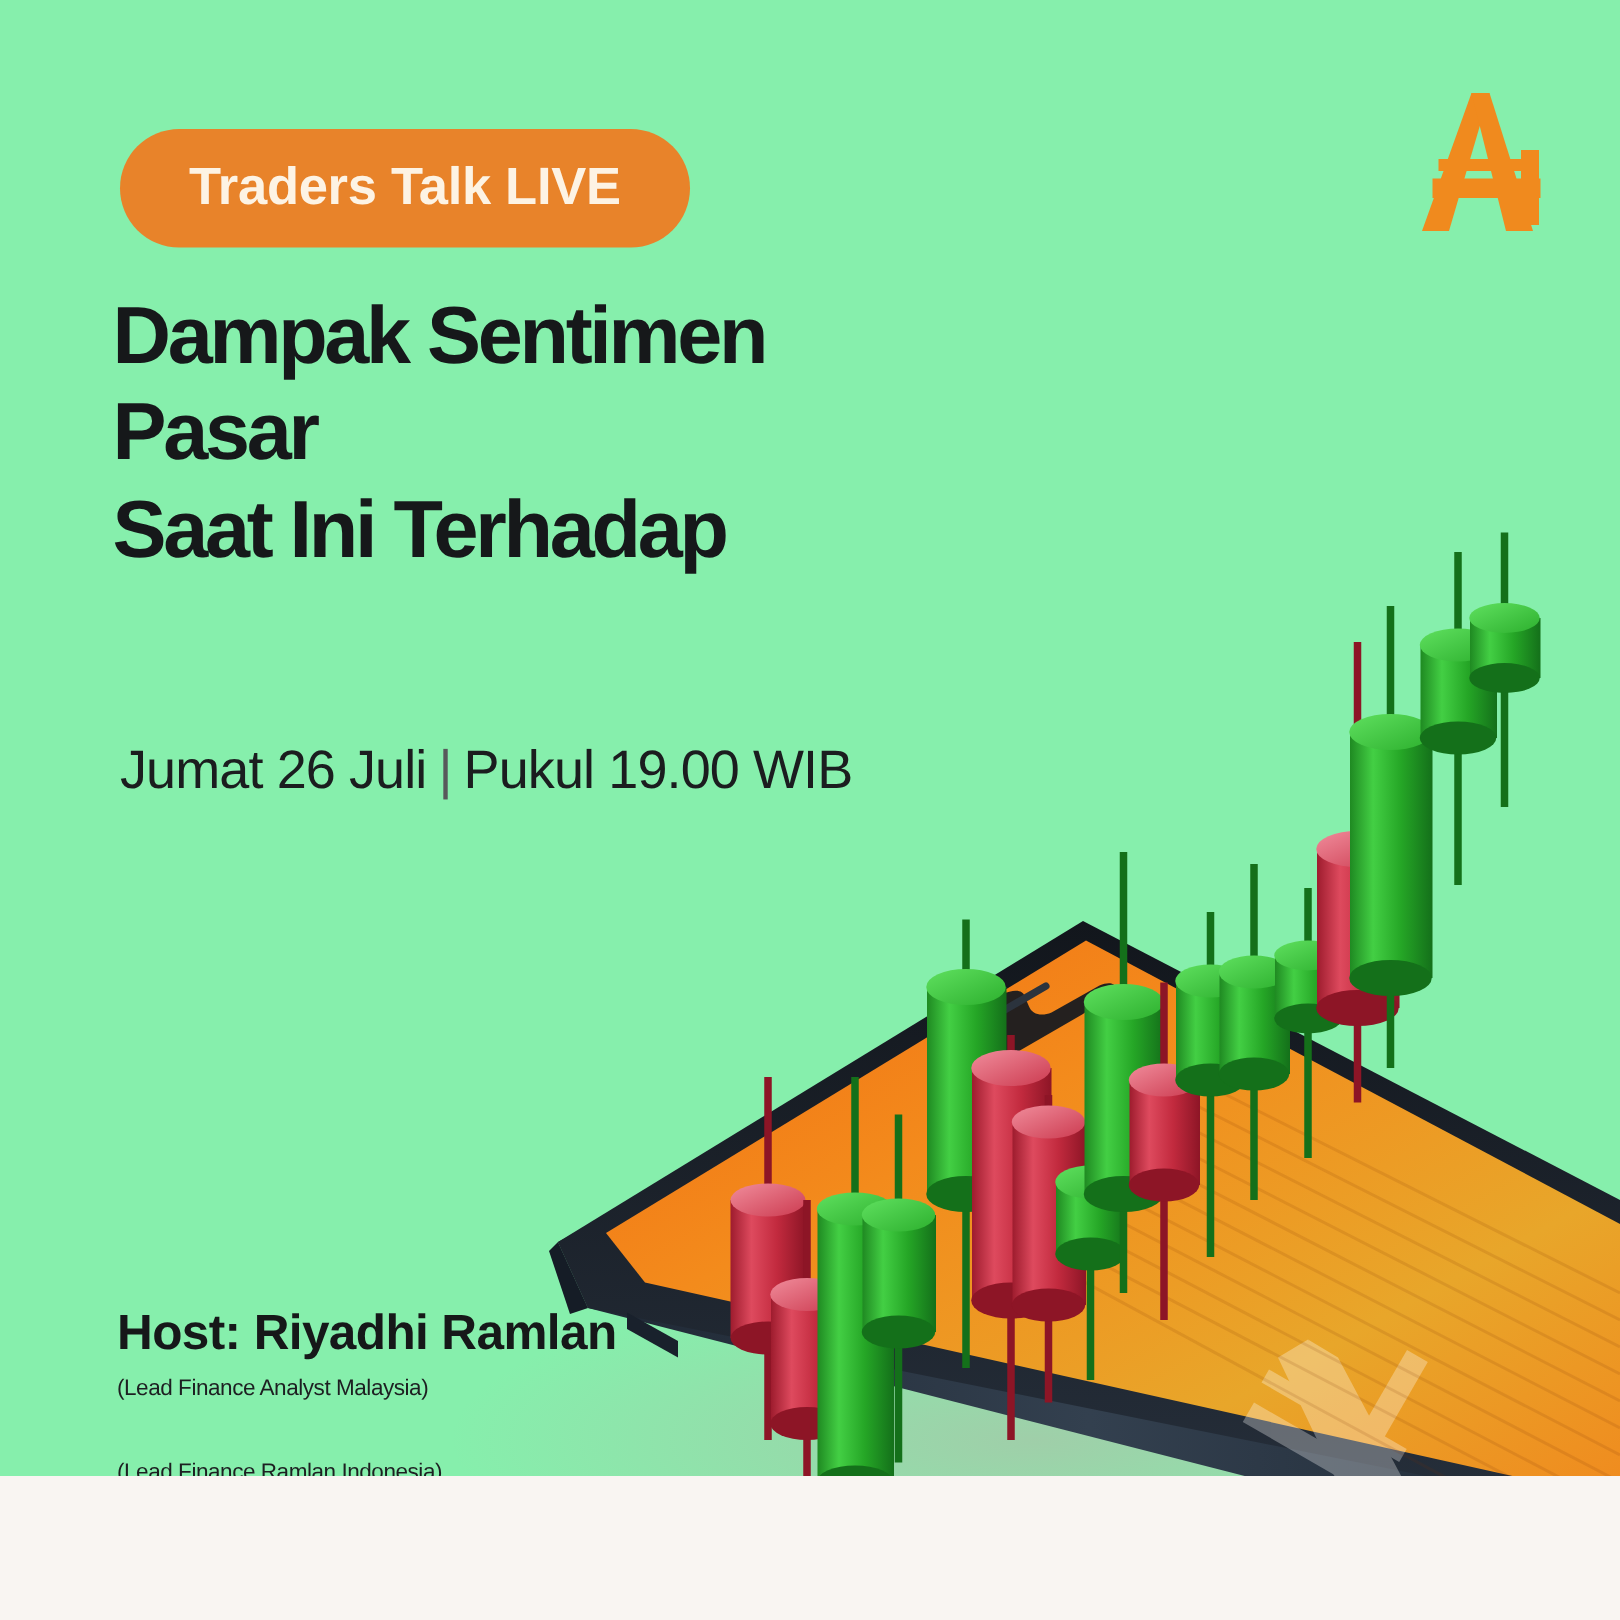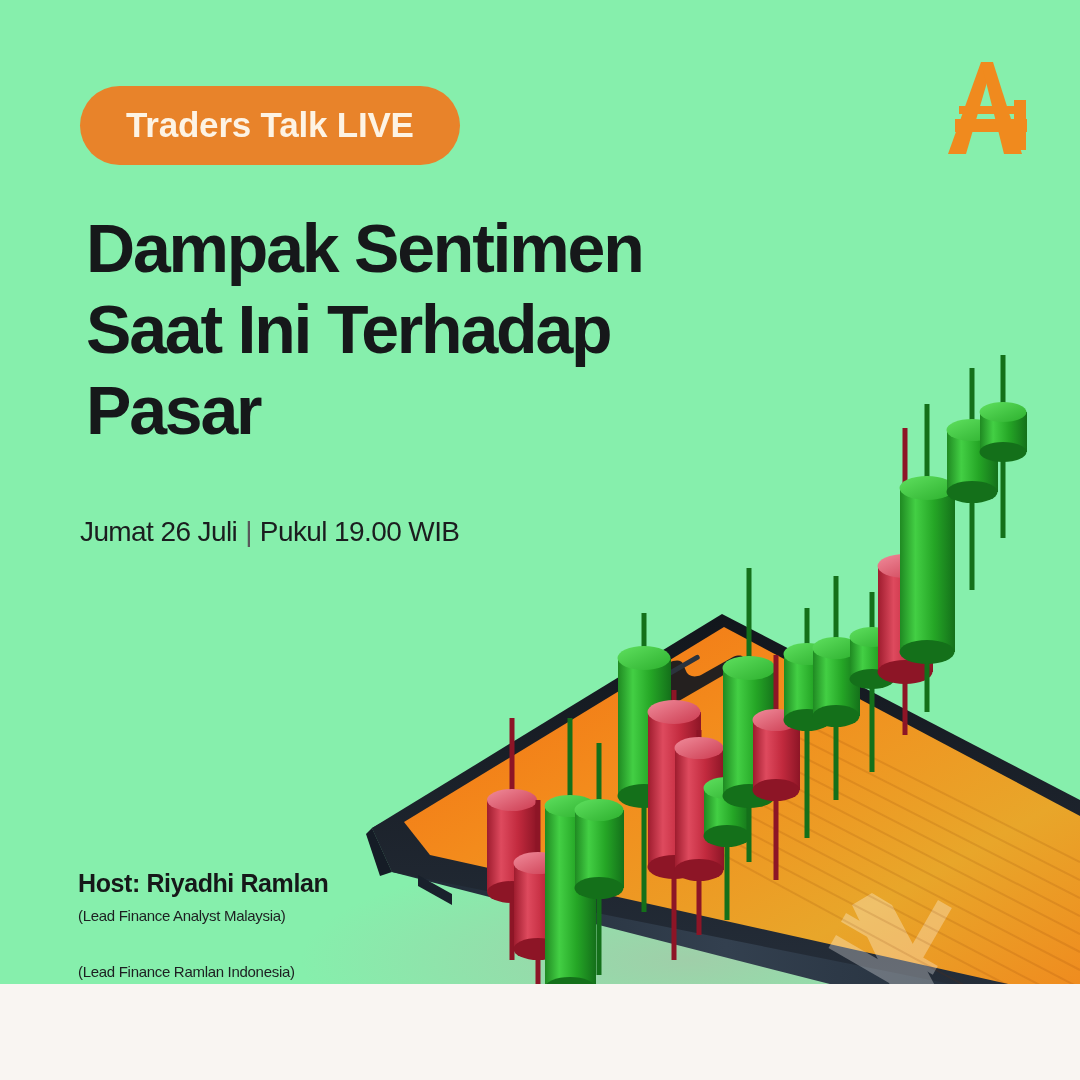--- a/index.html
+++ b/index.html
@@ -34,37 +34,36 @@
   
   .logo{
     position:absolute;
     right:42px; top:56px;
     width:100px;height:104px;
   }
 
   
   .headline{
     position:absolute;
-    left:86px; top:192px;
+    left:75px; top:192px;
     width:760px;
     color:#16181a;
-    font-size:68px;
+    font-size:54px;
     font-weight:bold;
     line-height:1.19;
     letter-spacing:-2.2px;
-    margin-top:16px;
   }
   .headline .ln{display:block;}
 
   
   .dateline{
     position:absolute;
-    left:80px; top:516px;
+    left:80px; top:492px;
     color:#1b1d1f;
-    font-size:28px;
+    font-size:36px;
     font-weight:400;
     letter-spacing:-0.6px;
     white-space:nowrap;
   }
   .dateline .sep{
     display:inline-block;
     padding:0 8px;
     color:#58595b;
     font-weight:300;
   }
@@ -72,21 +71,21 @@
   
   .speakers{
     position:absolute;
     left:78px; top:868px;
     z-index:40;
   }
   .sp-block{margin-bottom:38px;}
   .sp-block:last-child{margin-bottom:0;}
   .sp-name{
     color:#161819;
-    font-size:25px;
+    font-size:33px;
     font-weight:bold;
     letter-spacing:-0.4px;
     line-height:1.2;
     white-space:nowrap;
   }
   .sp-role{
     margin-top:9px;
     color:#1d1f21;
     font-size:15px;
     font-weight:400;
@@ -124,22 +123,22 @@
 
         <rect x="21" y="50" width="66" height="8"></rect>
 
         <rect x="76" y="44" width="12" height="50"></rect>
       </g>
     </svg>
   </div>
 
   <div class="headline">
     <span class="ln">Dampak Sentimen</span>
+    <span class="ln">Pasar</span>
     <span class="ln">Saat Ini Terhadap</span>
-    <span class="ln">Pasar</span>
   </div>
 
   <div class="dateline">
     <span>Jumat 26 Juli</span><span class="sep">|</span><span>Pukul 19.00 WIB</span>
   </div>
 
   <div class="art">
     <svg viewBox="0 0 1080 1080" width="1080" height="1080">
       <defs>
         <linearGradient id="scr" x1="0" y1="0" x2="1" y2="1">

